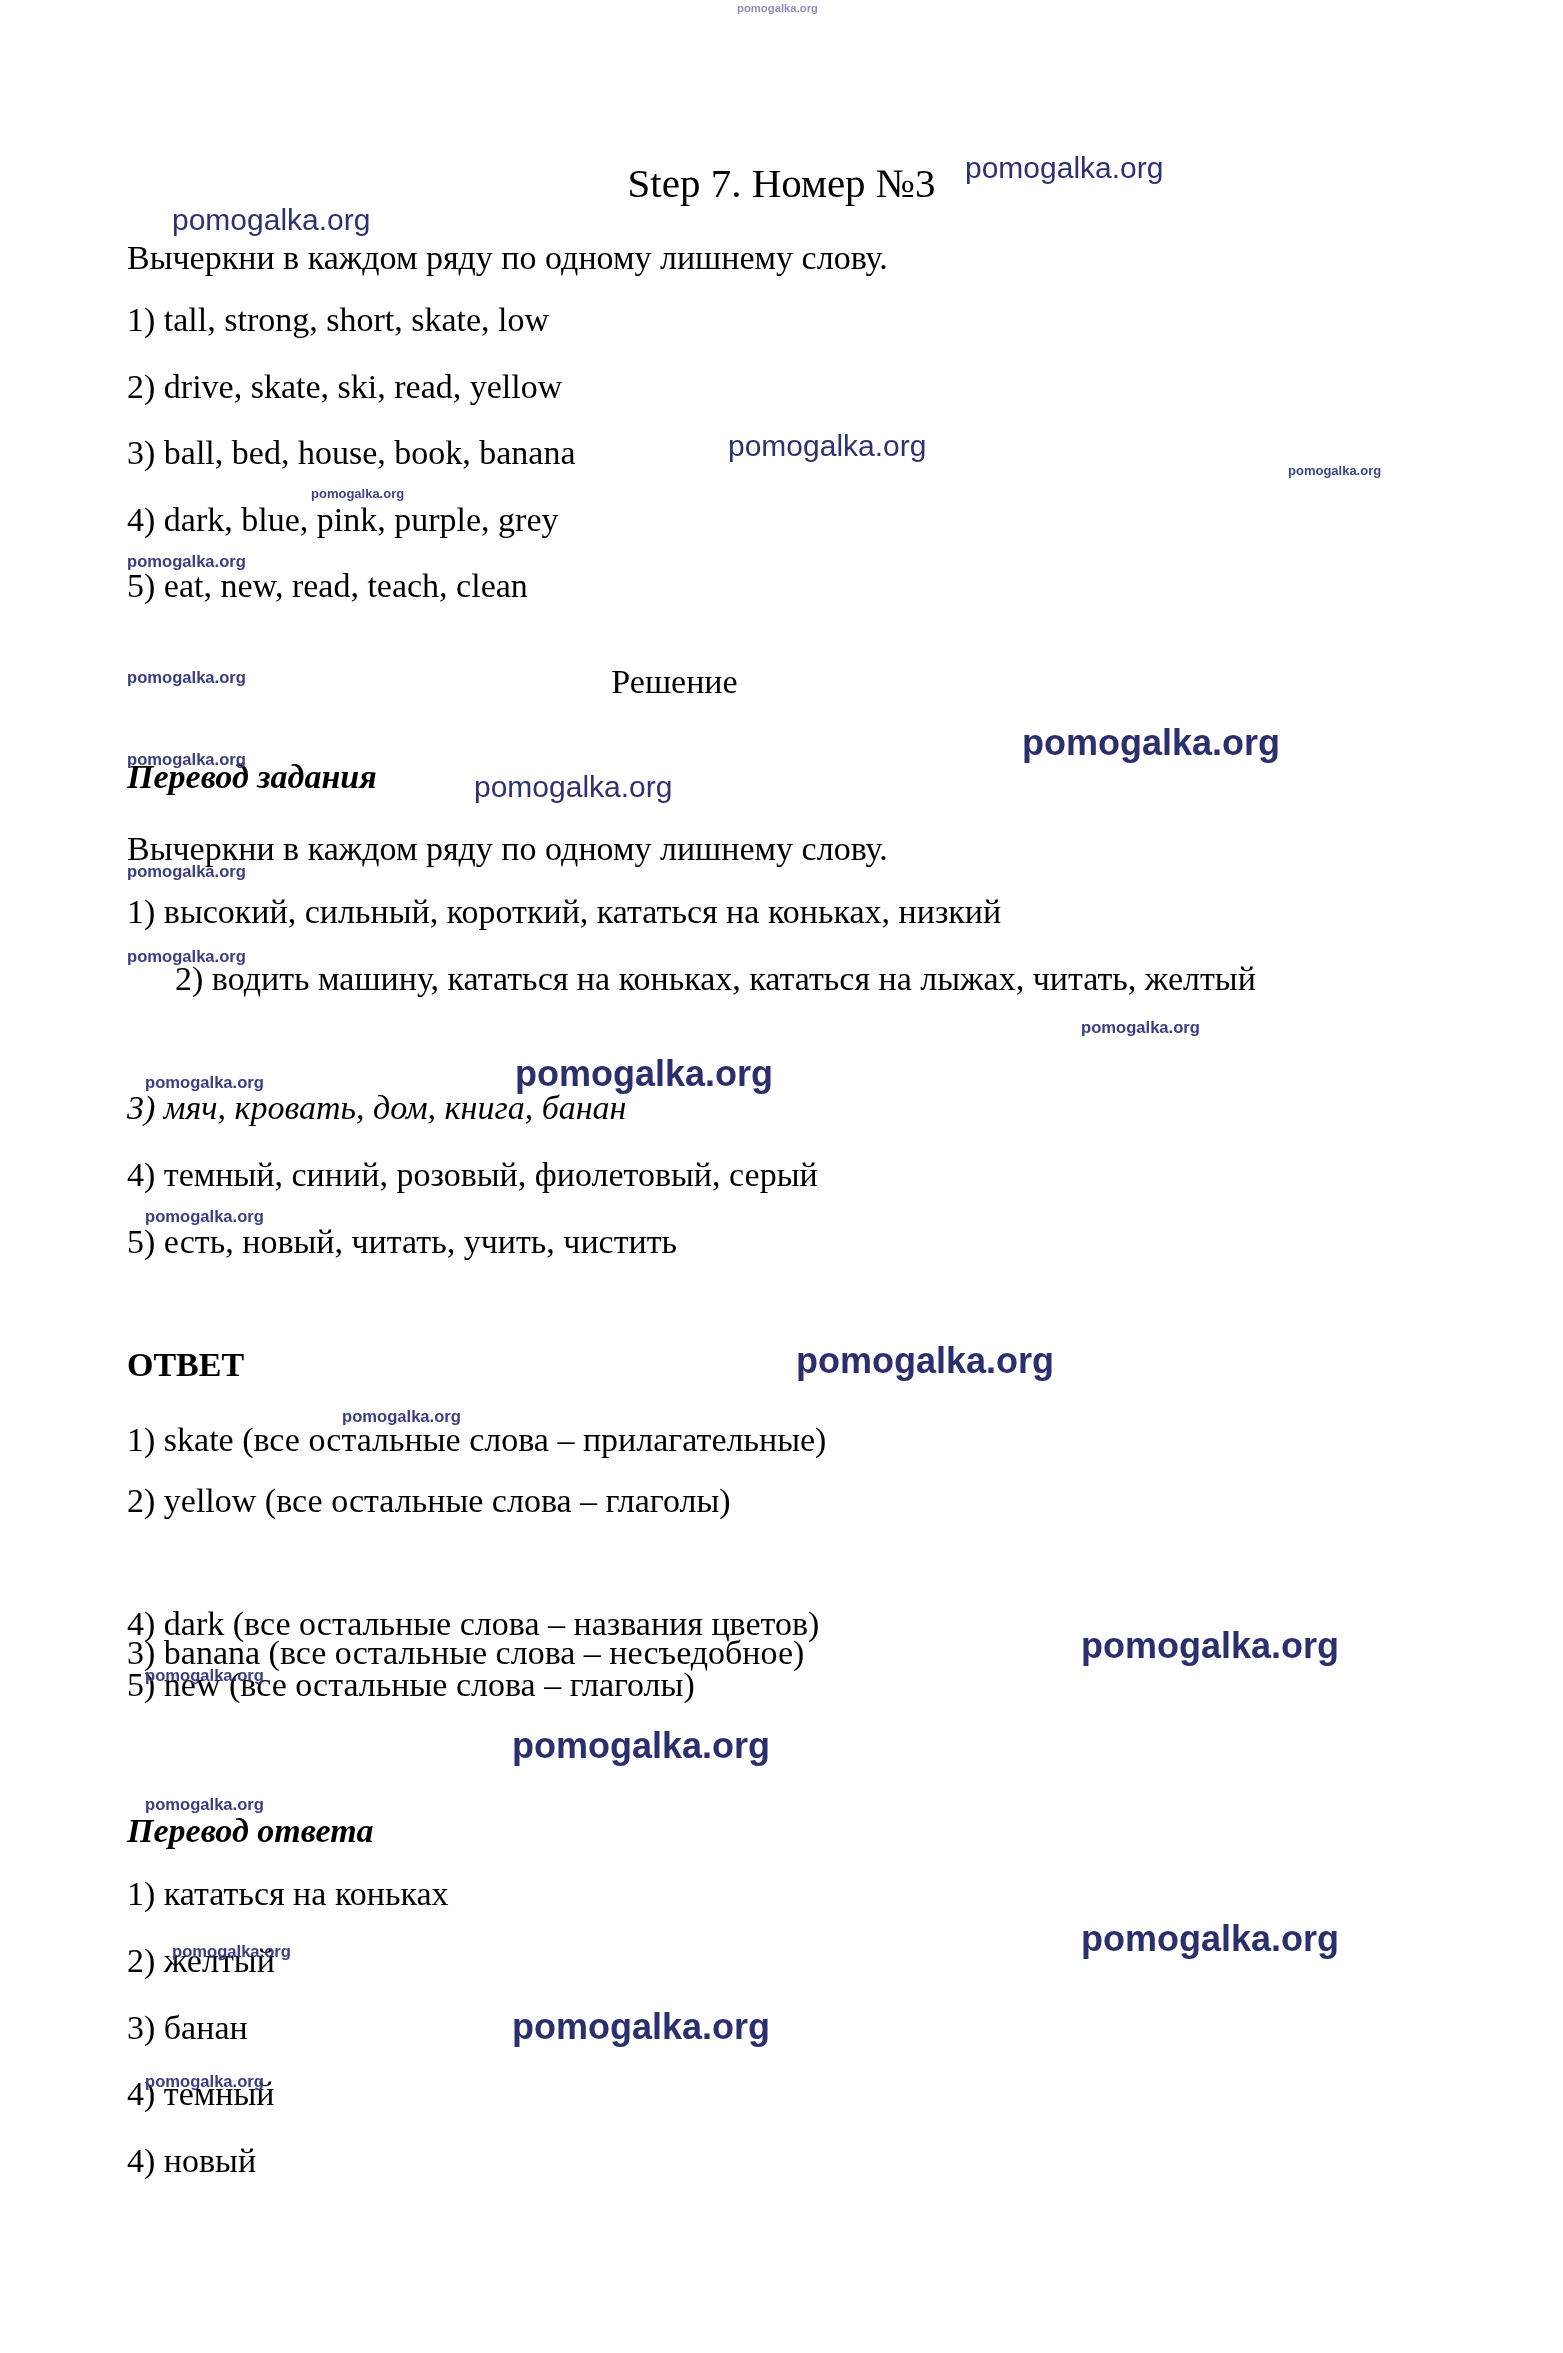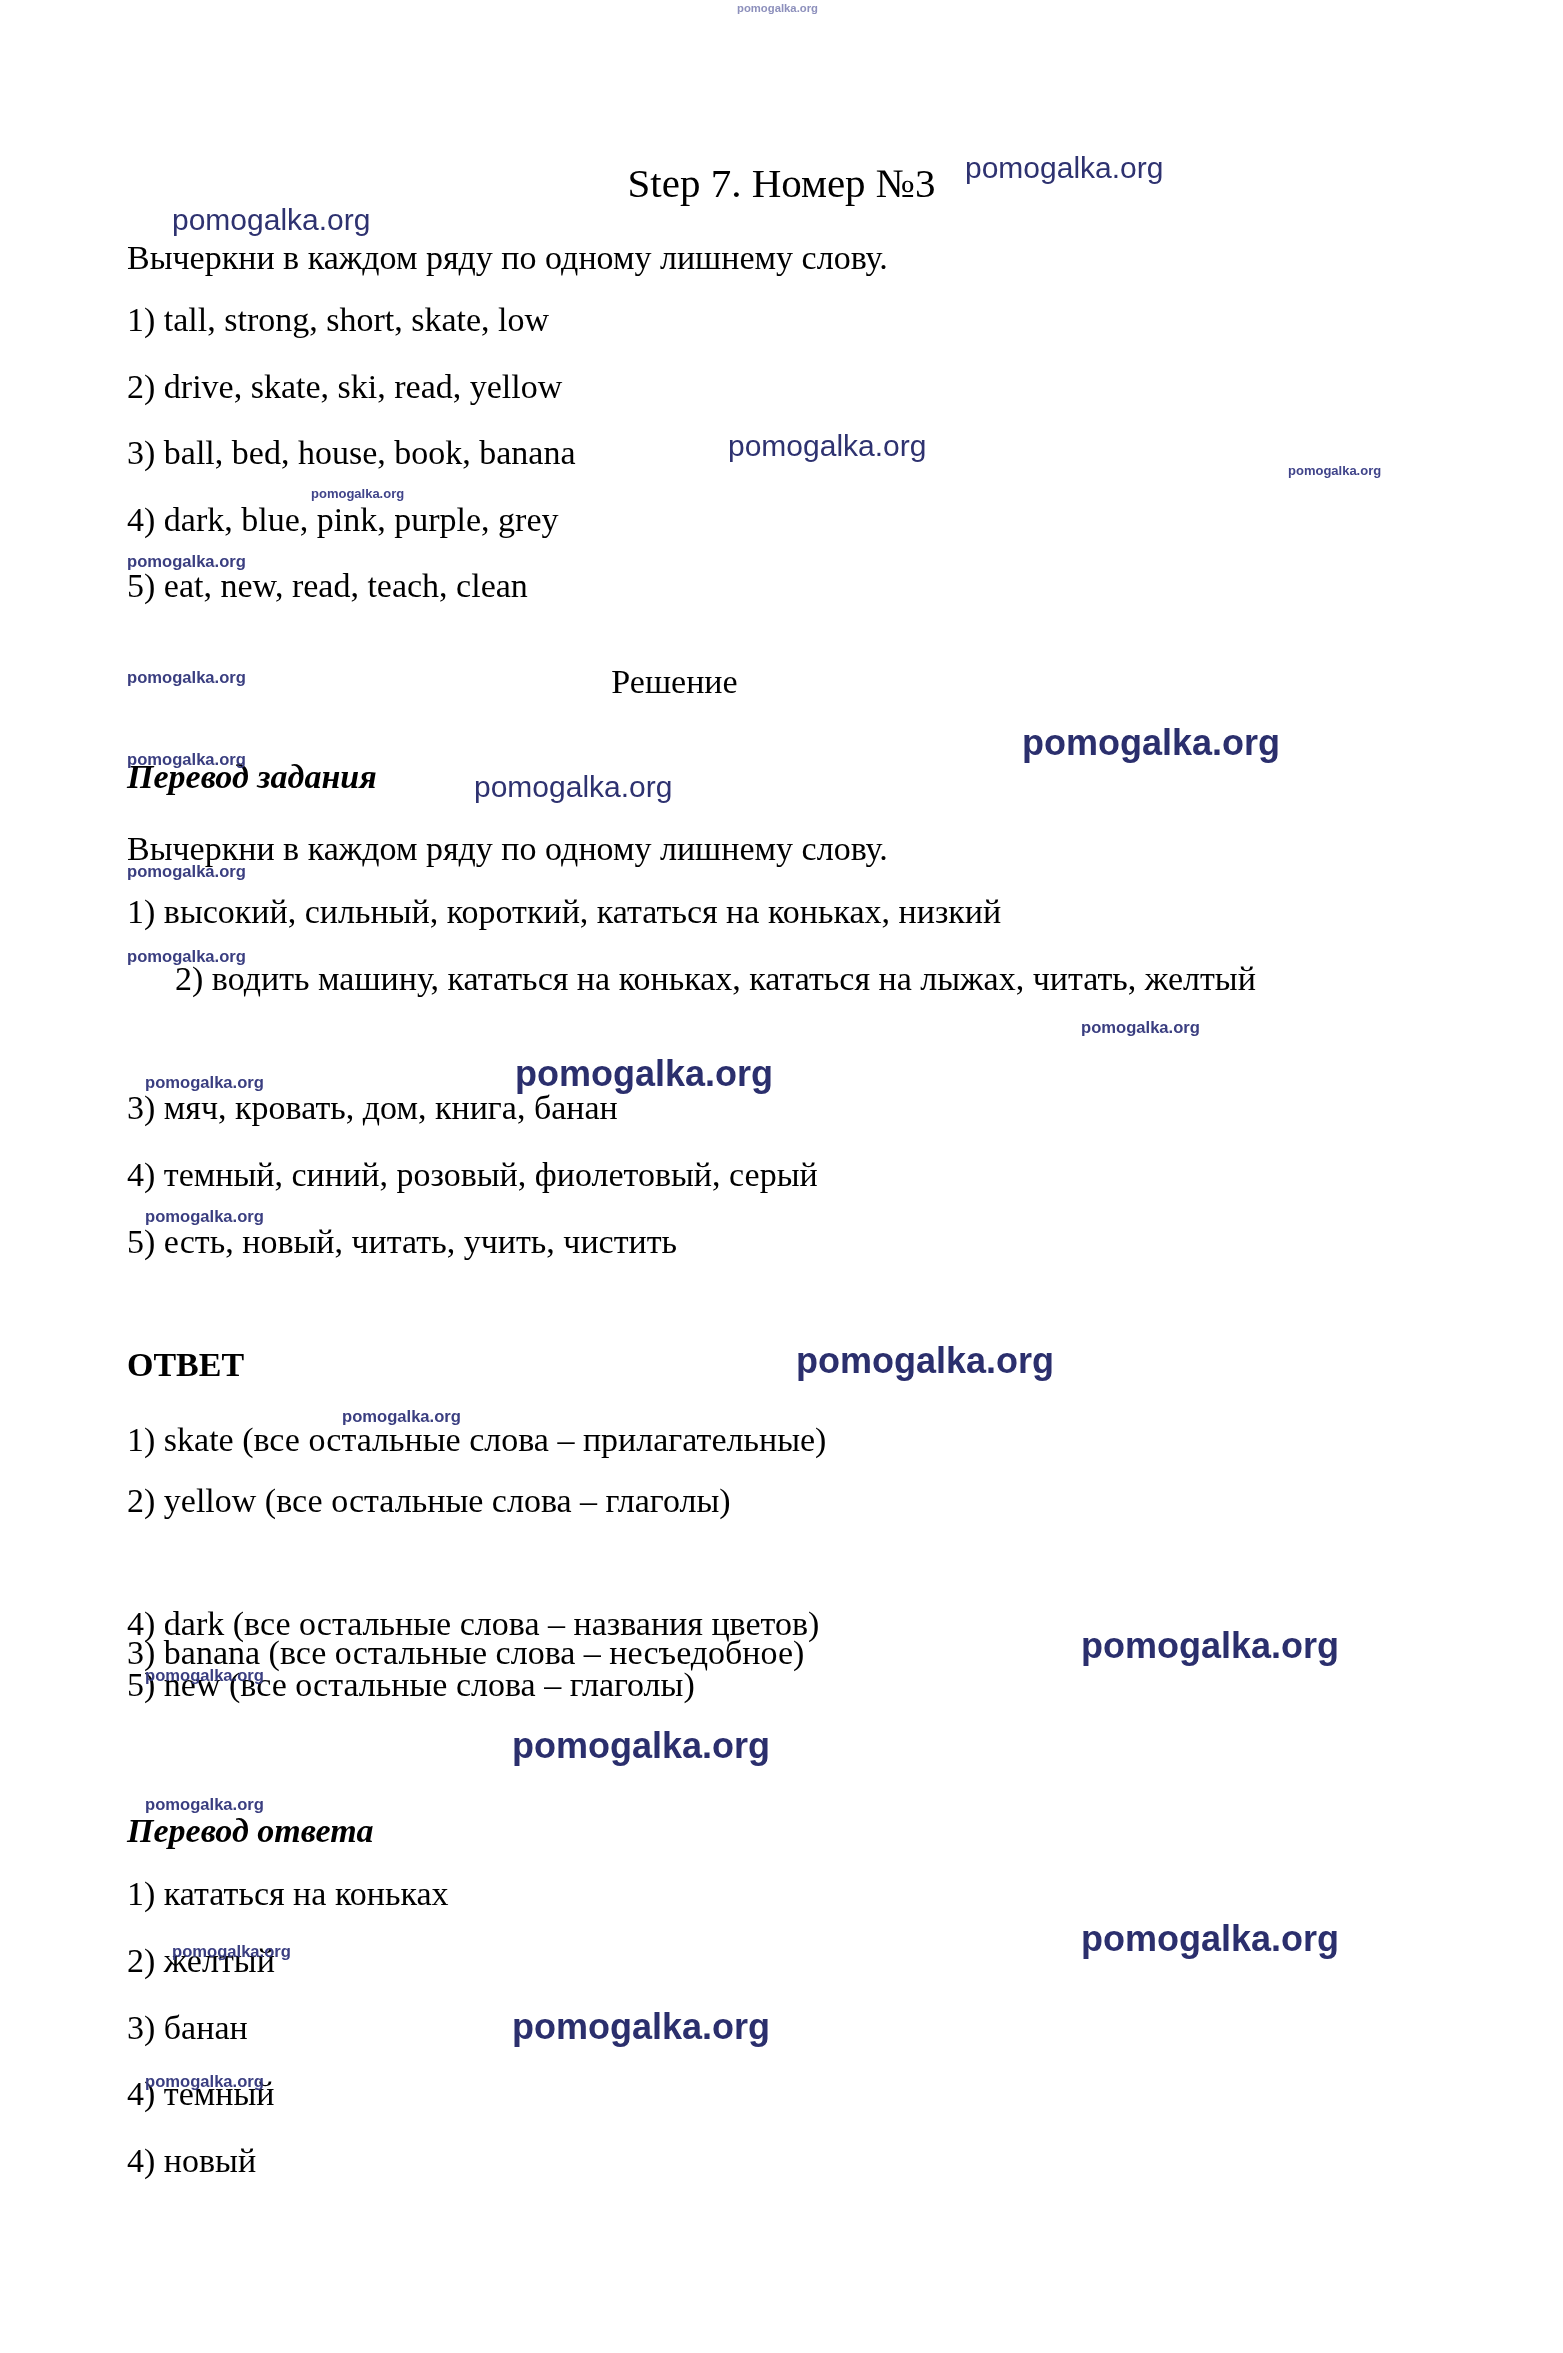--- a/index.html
+++ b/index.html
@@ -109,21 +109,21 @@
   <div class="line" style="left:127px; top:568px;">5) eat, new, read, teach, clean</div>
 
   <div class="center-line" style="top:663px;">Решение</div>
 
   <div class="line bolditalic" style="left:127px; top:759px;">Перевод задания</div>
 
   <div class="line" style="left:127px; top:831px;">Вычеркни в каждом ряду по одному лишнему слову.</div>
 
   <div class="line" style="left:127px; top:894px;">1) высокий, сильный, короткий, кататься на коньках, низкий</div>
   <div class="wrapline" style="left:127px; top:961px; width:1285px;margin-left:48px;">2) водить машину, кататься на коньках, кататься на лыжах, читать, желтый</div>
-  <div class="line" style="left:127px; top:1090px;">3) мяч, кровать, дом, книга, банан</div>
+  <div class="line" style="left:127px; top:1090px;font-style:italic;">3) мяч, кровать, дом, книга, банан</div>
   <div class="line" style="left:127px; top:1157px;">4) темный, синий, розовый, фиолетовый, серый</div>
   <div class="line" style="left:127px; top:1224px;">5) есть, новый, читать, учить, чистить</div>
 
   <div class="line bold" style="left:127px; top:1347px;">ОТВЕТ</div>
 
   <div class="line" style="left:127px; top:1422px;">1) skate (все остальные слова – прилагательные)</div>
   <div class="line" style="left:127px; top:1483px;">2) yellow (все остальные слова – глаголы)</div>
   <div class="line" style="left:127px; top:1635px;">3) banana (все остальные слова – несъедобное)</div>
   <div class="line" style="left:127px; top:1606px;">4) dark (все остальные слова – названия цветов)</div>
   <div class="line" style="left:127px; top:1667px;">5) new (все остальные слова – глаголы)</div>

